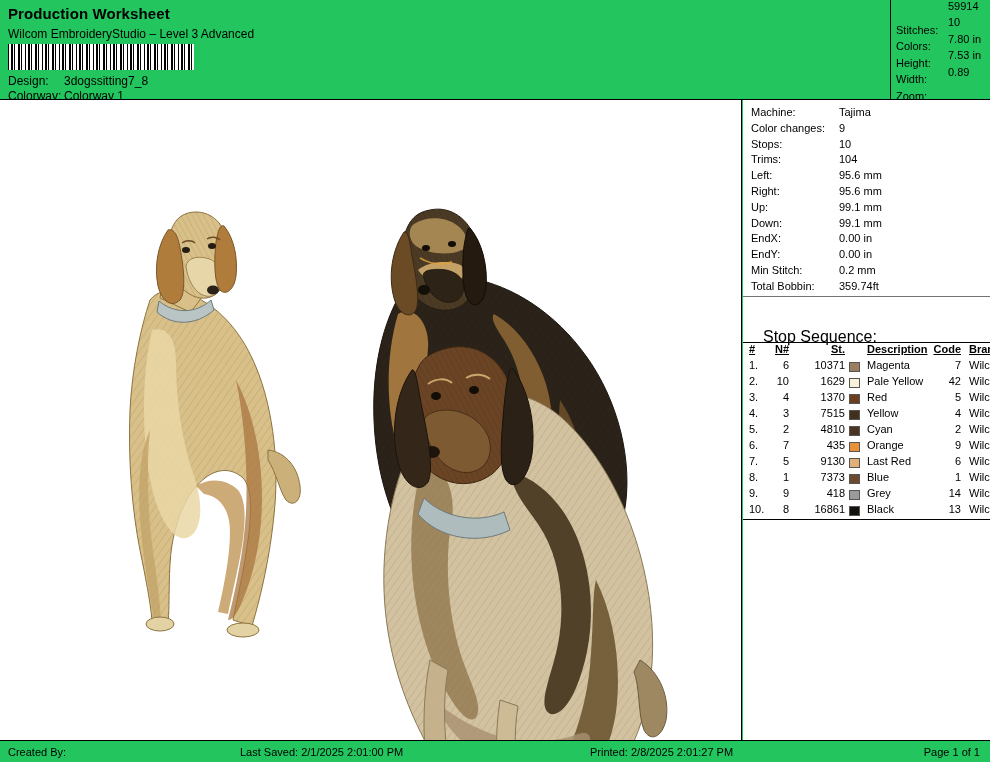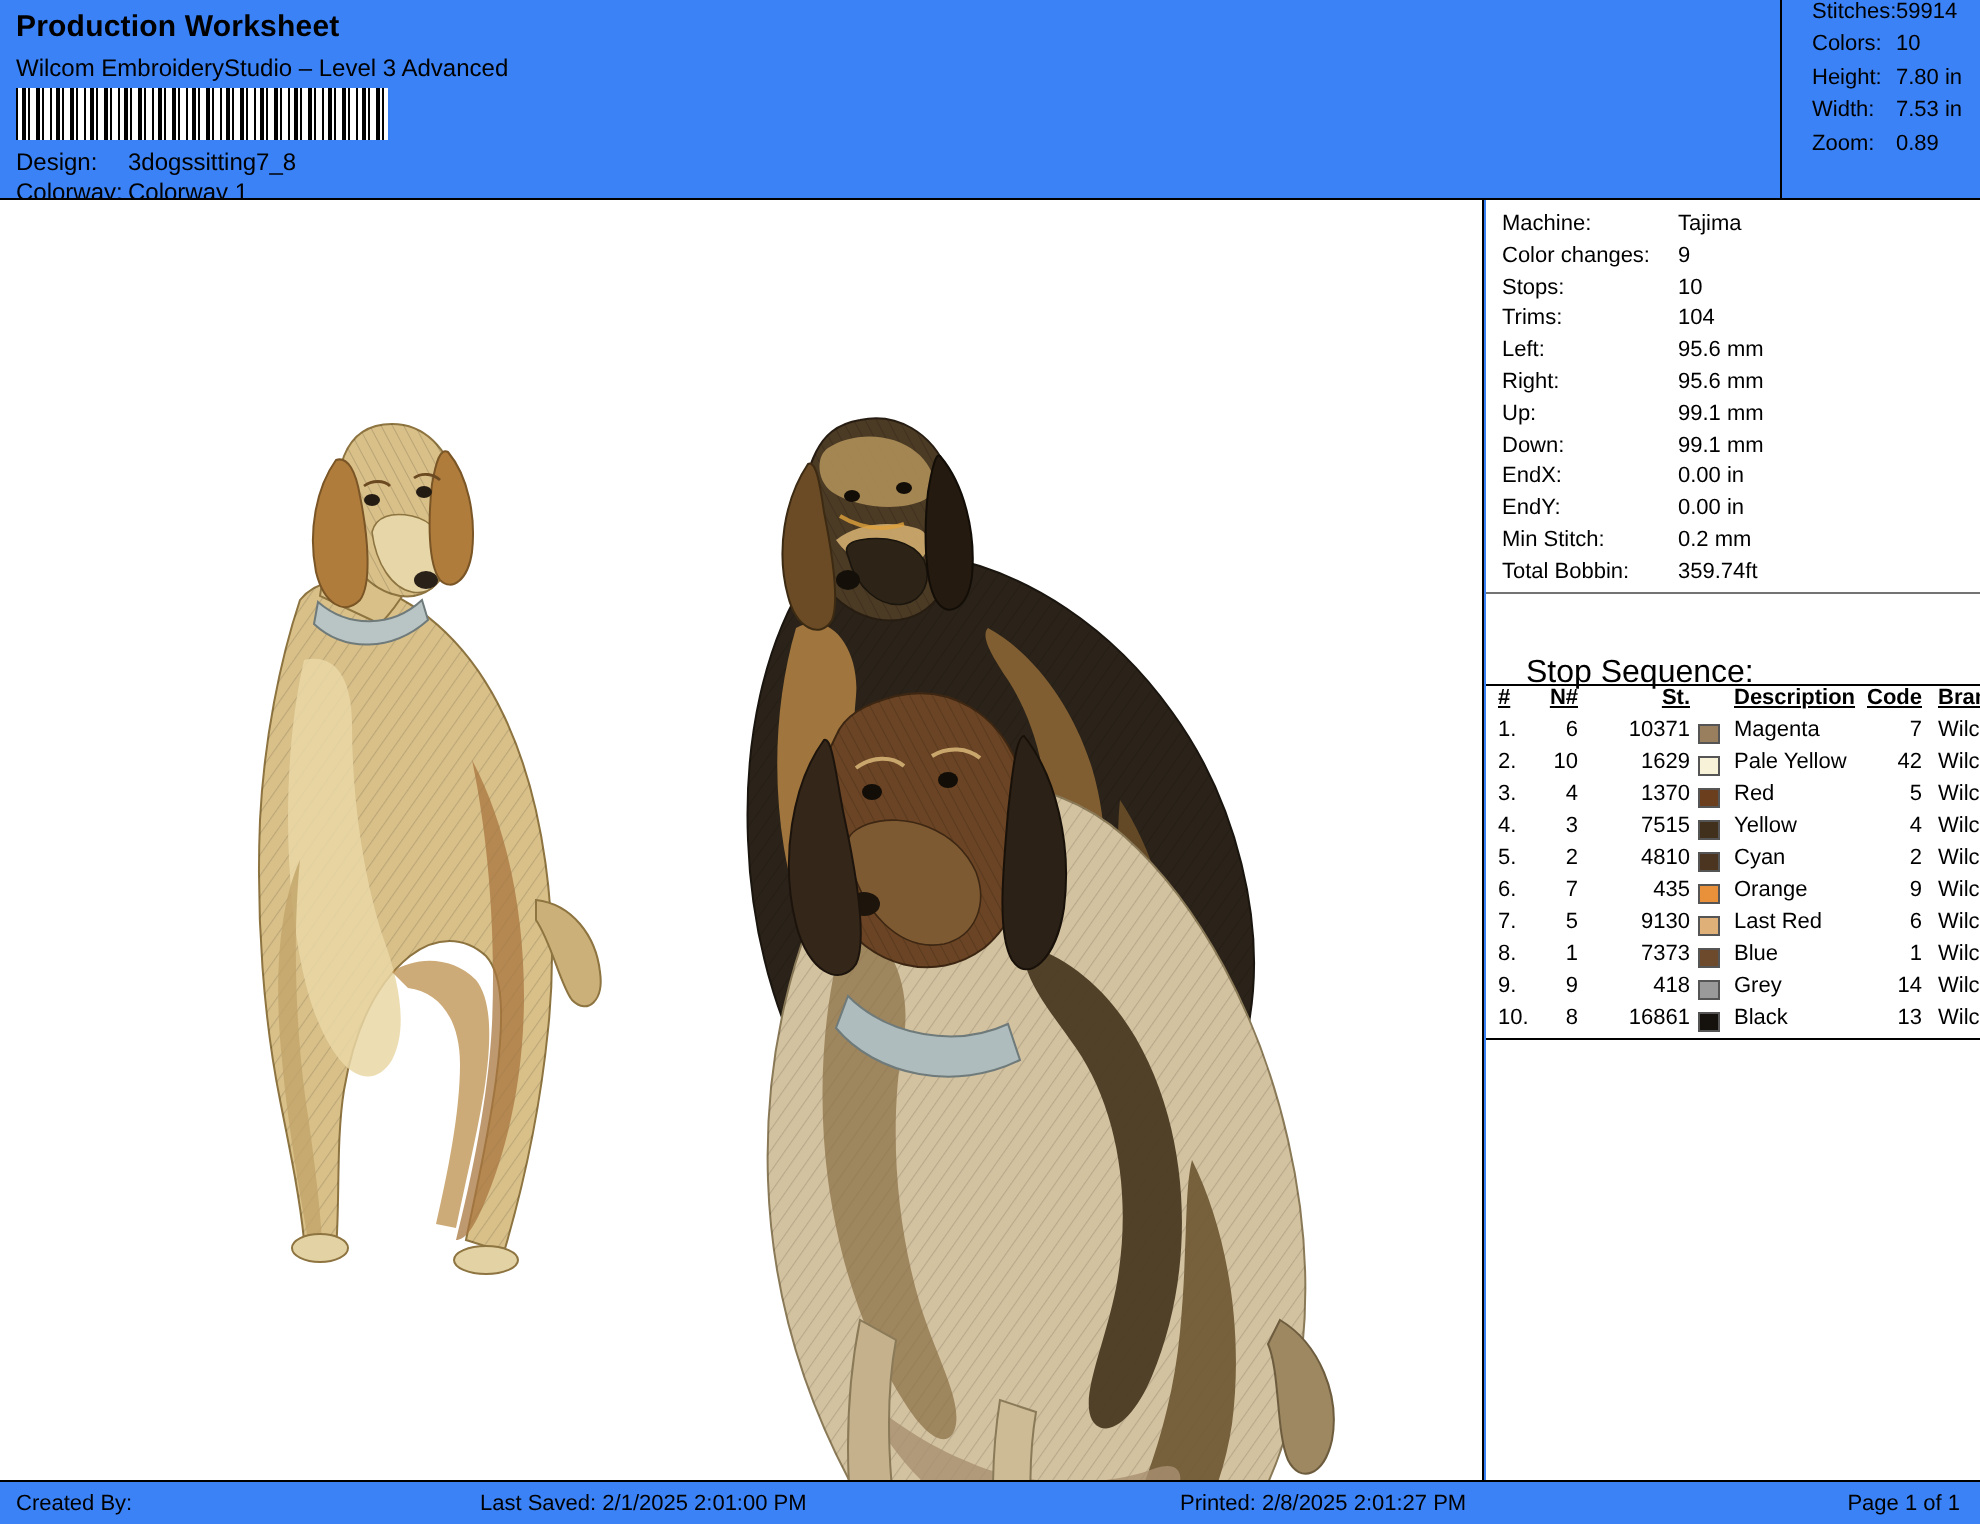--- a/index.html
+++ b/index.html
@@ -10,21 +10,21 @@
   body {
     font-family: "Liberation Sans", sans-serif;
     font-size: 11px;
     color: #000;
   }
   #page {
     position: relative;
     width: 990px;
     height: 762px;
     box-sizing: border-box;
-    background: #3b82f6;
+    background: #22c55e;
     overflow: hidden;
   }
 
   
   #header {
     position: absolute;
     left: 0; top: 0;
     width: 990px;
     height: 100px;
     box-sizing: border-box;
@@ -75,21 +75,21 @@
     width: 100px;
     height: 99px;
     box-sizing: border-box;
     border-left: 1px solid #000;
   }
   #header-right .kv {
     position: relative;
     height: 16.4px;
     font-size: 11px;
   }
-  #header-right .k { position: absolute; left: 15px; }
+  #header-right .k { position: absolute; left: 5px; margin-top: 24px; }
   #header-right .v { position: absolute; left: 57px; }
 
   
   #canvas {
     position: absolute;
     left: 0; top: 100px;
     width: 742px;
     height: 640px;
     box-sizing: border-box;
     border-right: 1px solid #000;

